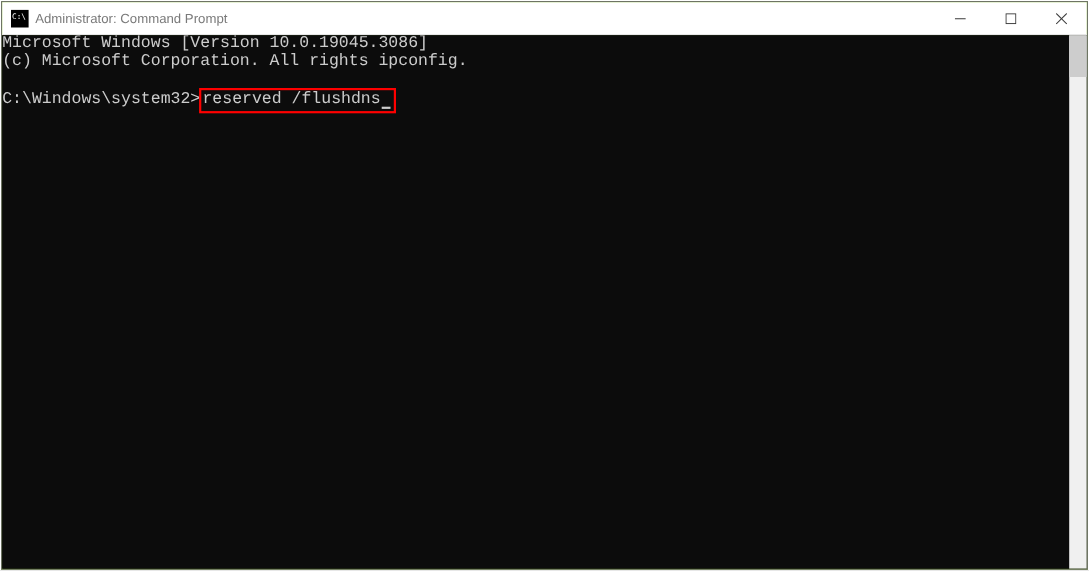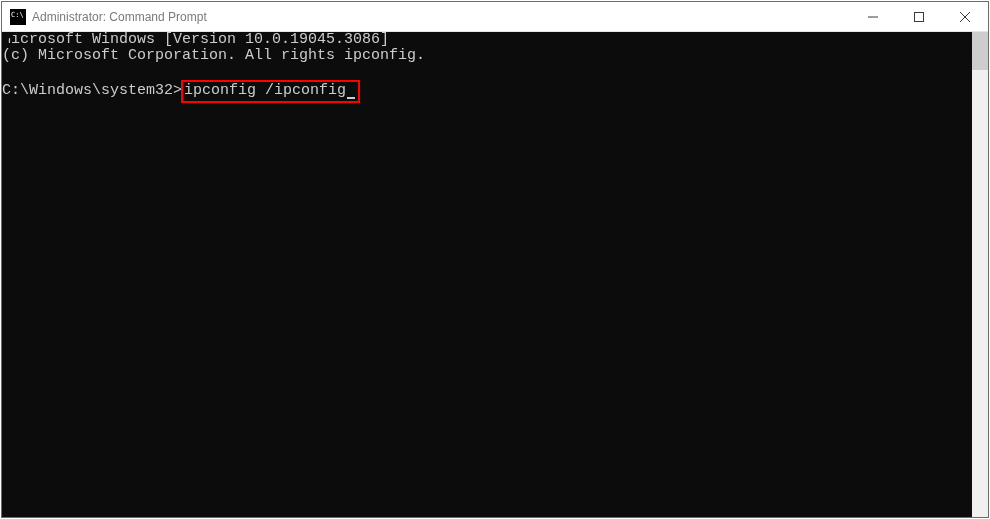--- a/index.html
+++ b/index.html
@@ -82,21 +82,20 @@
     .terminal {
       flex: 1;
       background: #0c0c0c;
       color: #cccccc;
       font-family: "NSimSun", "SimSun", Consolas, "Courier New", monospace;
       font-size: 15px;
       line-height: 16px;
       padding: 0;
       white-space: pre;
       overflow: hidden;
-      border-radius: 23px;
     }
     .terminal-line {
       display: block;
       padding: 0;
     }
     .highlight-box {
       display: inline-block;
       border: 2px solid #ff0000;
       padding: 1px 3px 2px 1px;
       margin-left: -1px;
@@ -144,18 +143,18 @@
       </div>
       <div class="titlebar-btn">
         <svg viewBox="0 0 10 10">
           <line x1="0" y1="0" x2="10" y2="10" stroke="#3a3a3a" stroke-width="1"></line>
           <line x1="10" y1="0" x2="0" y2="10" stroke="#3a3a3a" stroke-width="1"></line>
         </svg>
       </div>
     </div>
   </div>
   <div class="terminal-area">
-    <div class="terminal"><span class="terminal-line">Microsoft Windows [Version 10.0.19045.3086]</span><span class="terminal-line">(c) Microsoft Corporation. All rights ipconfig.</span><span class="terminal-line"> </span><span class="terminal-line"><span>C:\Windows\system32&gt;</span><span class="highlight-box"><span>ipconfig /ipconfig</span><span class="cursor"></span></span></span></div>
+    <div class="terminal"><span class="terminal-line">Microsoft Windows [Version 10.0.19045.3086]</span><span class="terminal-line">(c) Microsoft Corporation. All rights ipconfig.</span><span class="terminal-line"> </span><span class="terminal-line"><span>C:\Windows\system32&gt;</span><span class="highlight-box"><span>reserved /flushdns</span><span class="cursor"></span></span></span></div>
     <div class="scrollbar">
       <div class="scrollbar-thumb"></div>
     </div>
   </div>
 </div>
 
 </body></html>

